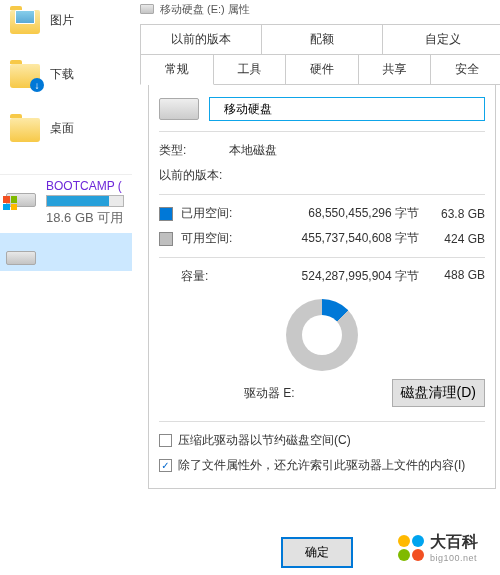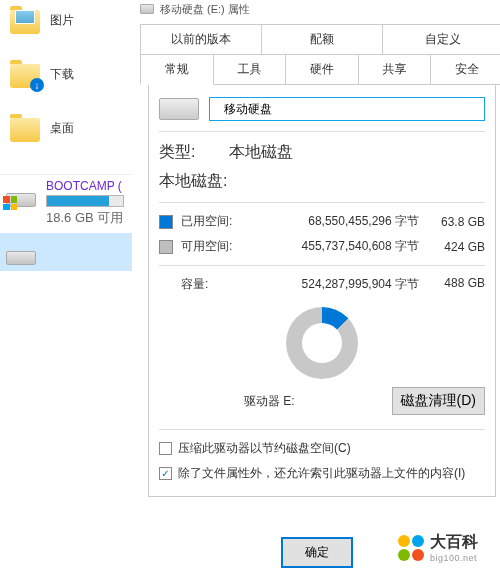--- a/index.html
+++ b/index.html
@@ -41,21 +41,21 @@
 .tab.active { background: #fff; border-bottom: 1px solid #fff; position: relative; z-index: 2; }
 
 .panel { margin: 0 8px; border: 1px solid #ccc; border-top: none; padding: 12px 10px 10px 10px; }
 
 .name-row { display: flex; align-items: center; gap: 10px; margin-bottom: 10px; }
 .big-disk { width: 40px; height: 22px; background: linear-gradient(#eee,#ccc); border: 1px solid #aaa; border-radius: 2px; }
 .name-input { flex: 1; border: 1px solid #0ea5e9; padding: 4px 14px; font-size: 12px; }
 
 hr.div { border: none; border-top: 1px solid #ddd; margin: 6px 0; }
 
-.kv-row { display: flex; padding: 4px 0; font-size: 16px; }
+.kv-row { display: flex; padding: 4px 0; font-size: 12px; }
 .kv-row .k { width: 70px; color: #333; }
 .kv-row .v { color: #333; }
 .ntfs-ellipse { display: inline-block; padding: 0 10px; border: 2px solid #e02020; border-radius: 50%/60%; line-height: 18px; }
 
 .space-rows { margin-top: 6px; }
 .space-row { display: flex; align-items: center; padding: 4px 0; font-size: 12px; }
 .sq { width: 14px; height: 14px; margin-right: 8px; border: 1px solid #888; }
 .sq.used { background: #0078d7; }
 .sq.free { background: #bfbfbf; }
 .sp-label { width: 60px; }
@@ -173,21 +173,21 @@
       <div class="name-row">
         <div class="big-disk"></div>
         <input class="name-input" value="移动硬盘" style="">
       </div>
       <hr class="div">
       <div class="kv-row">
         <span class="k">类型:</span>
         <span class="v">本地磁盘</span>
       </div>
       <div class="kv-row">
-        <span class="k">本地磁盘:</span>
+        <span class="k">以前的版本:</span>
       </div>
       <hr class="div">
       <div class="space-rows">
         <div class="space-row">
           <span class="sq used"></span>
           <span class="sp-label">已用空间:</span>
           <span class="sp-bytes">68,550,455,296 字节</span>
           <span class="sp-hr">63.8 GB</span>
         </div>
         <div class="space-row">

